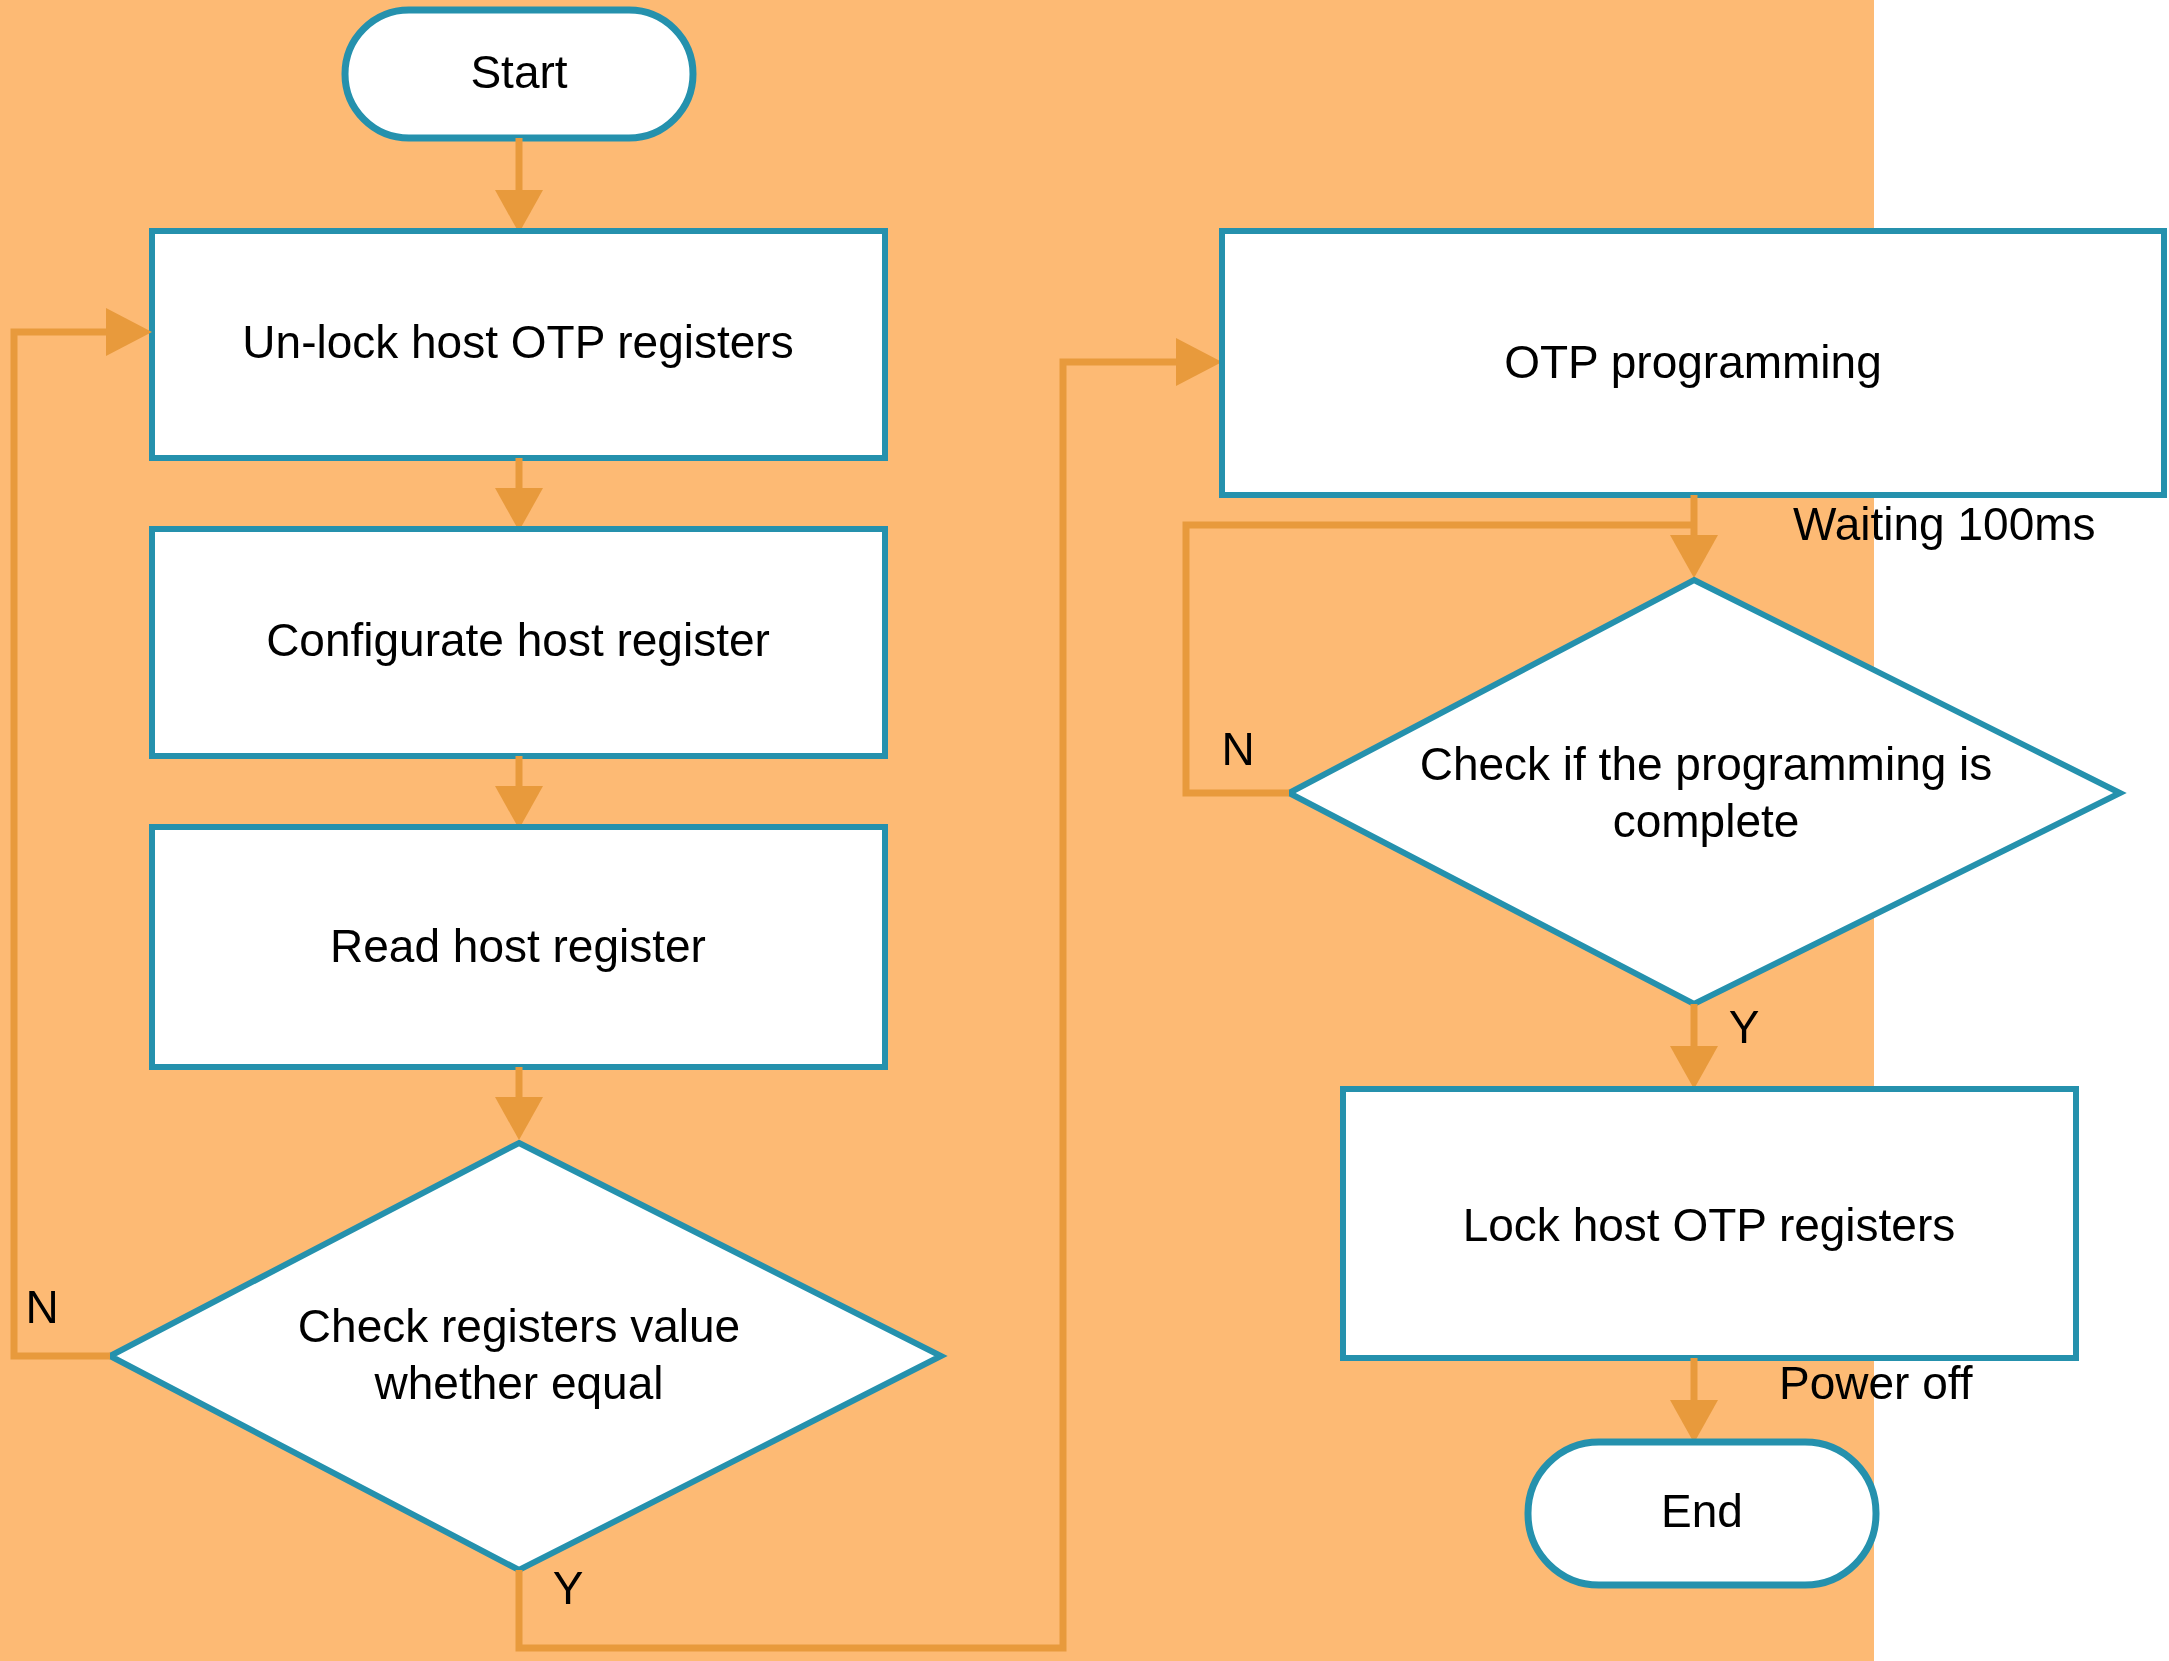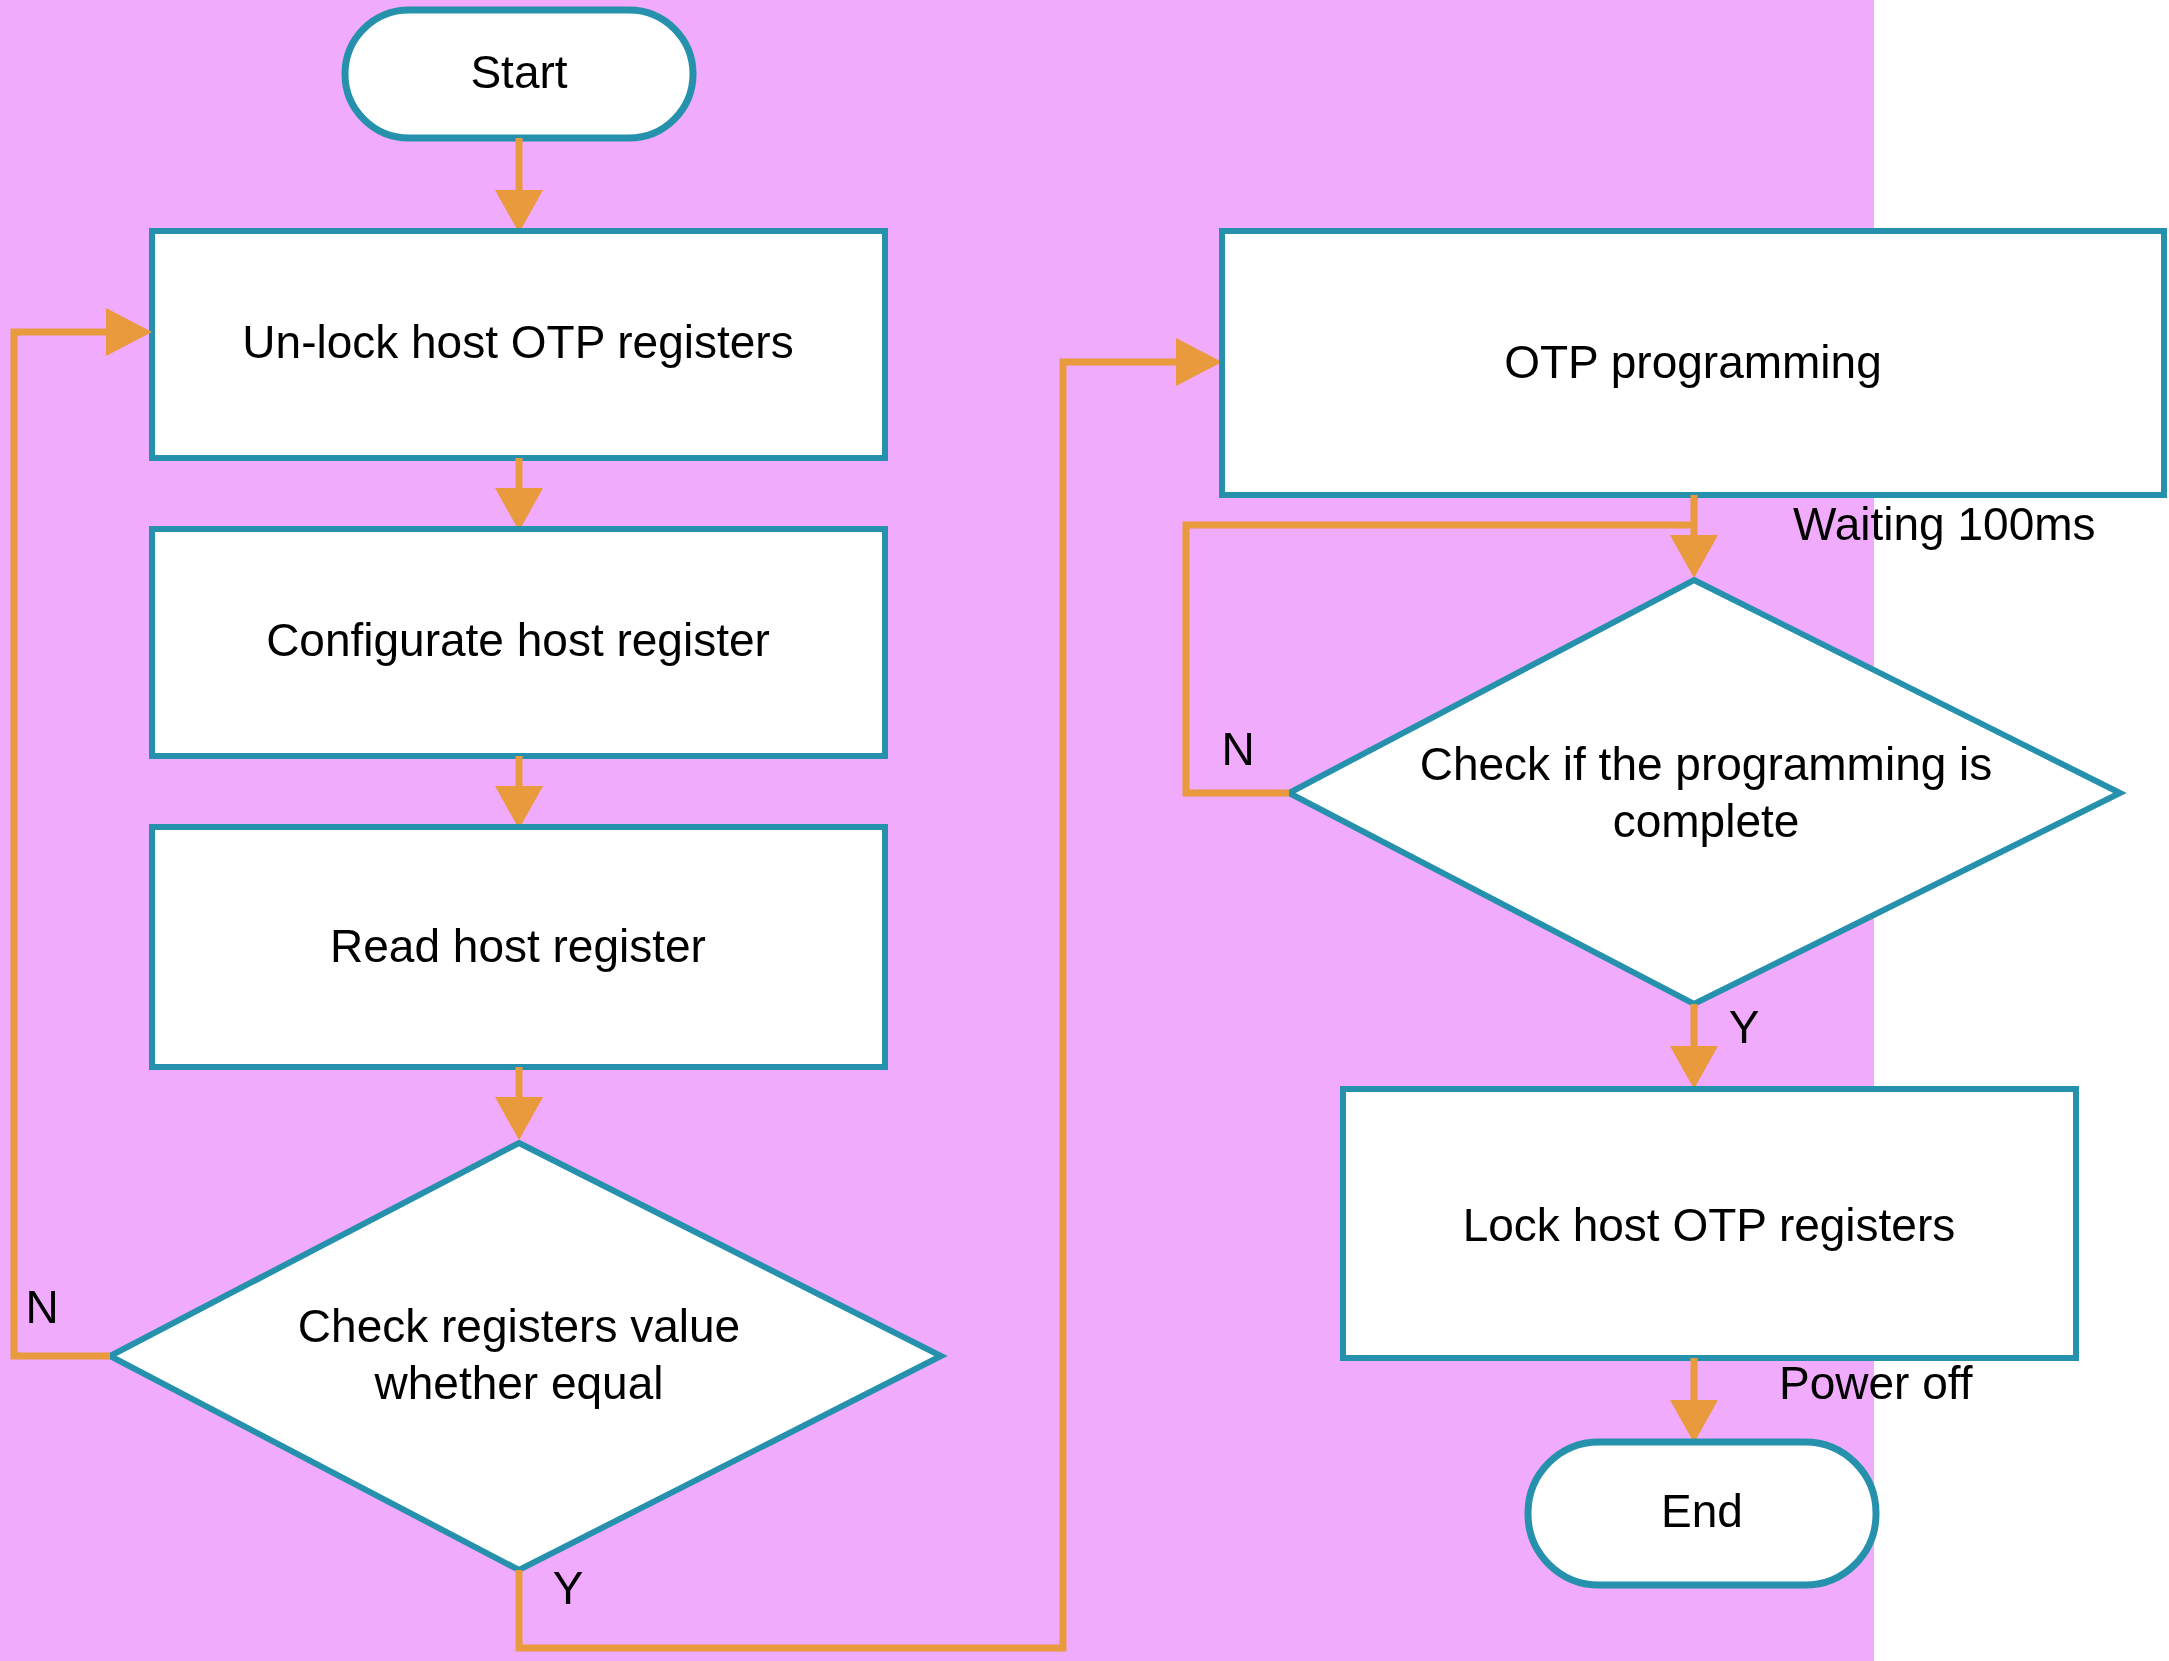--- a/index.html
+++ b/index.html
@@ -10,21 +10,21 @@
   body {
     width: 2169px;
     height: 1661px;
     font-family: "Liberation Sans", sans-serif;
     overflow: hidden;
   }
   #flowchart-root {
     position: relative;
     width: 1874px;
     height: 1661px;
-    background: #f0abfc;
+    background: #fdba74;
   }
   svg.flow-canvas {
     display: block;
     width: 2169px;
     height: 1661px;
   }
   .node-shape {
     fill: #ffffff;
     stroke: #2591ad;
     stroke-width: 6;

